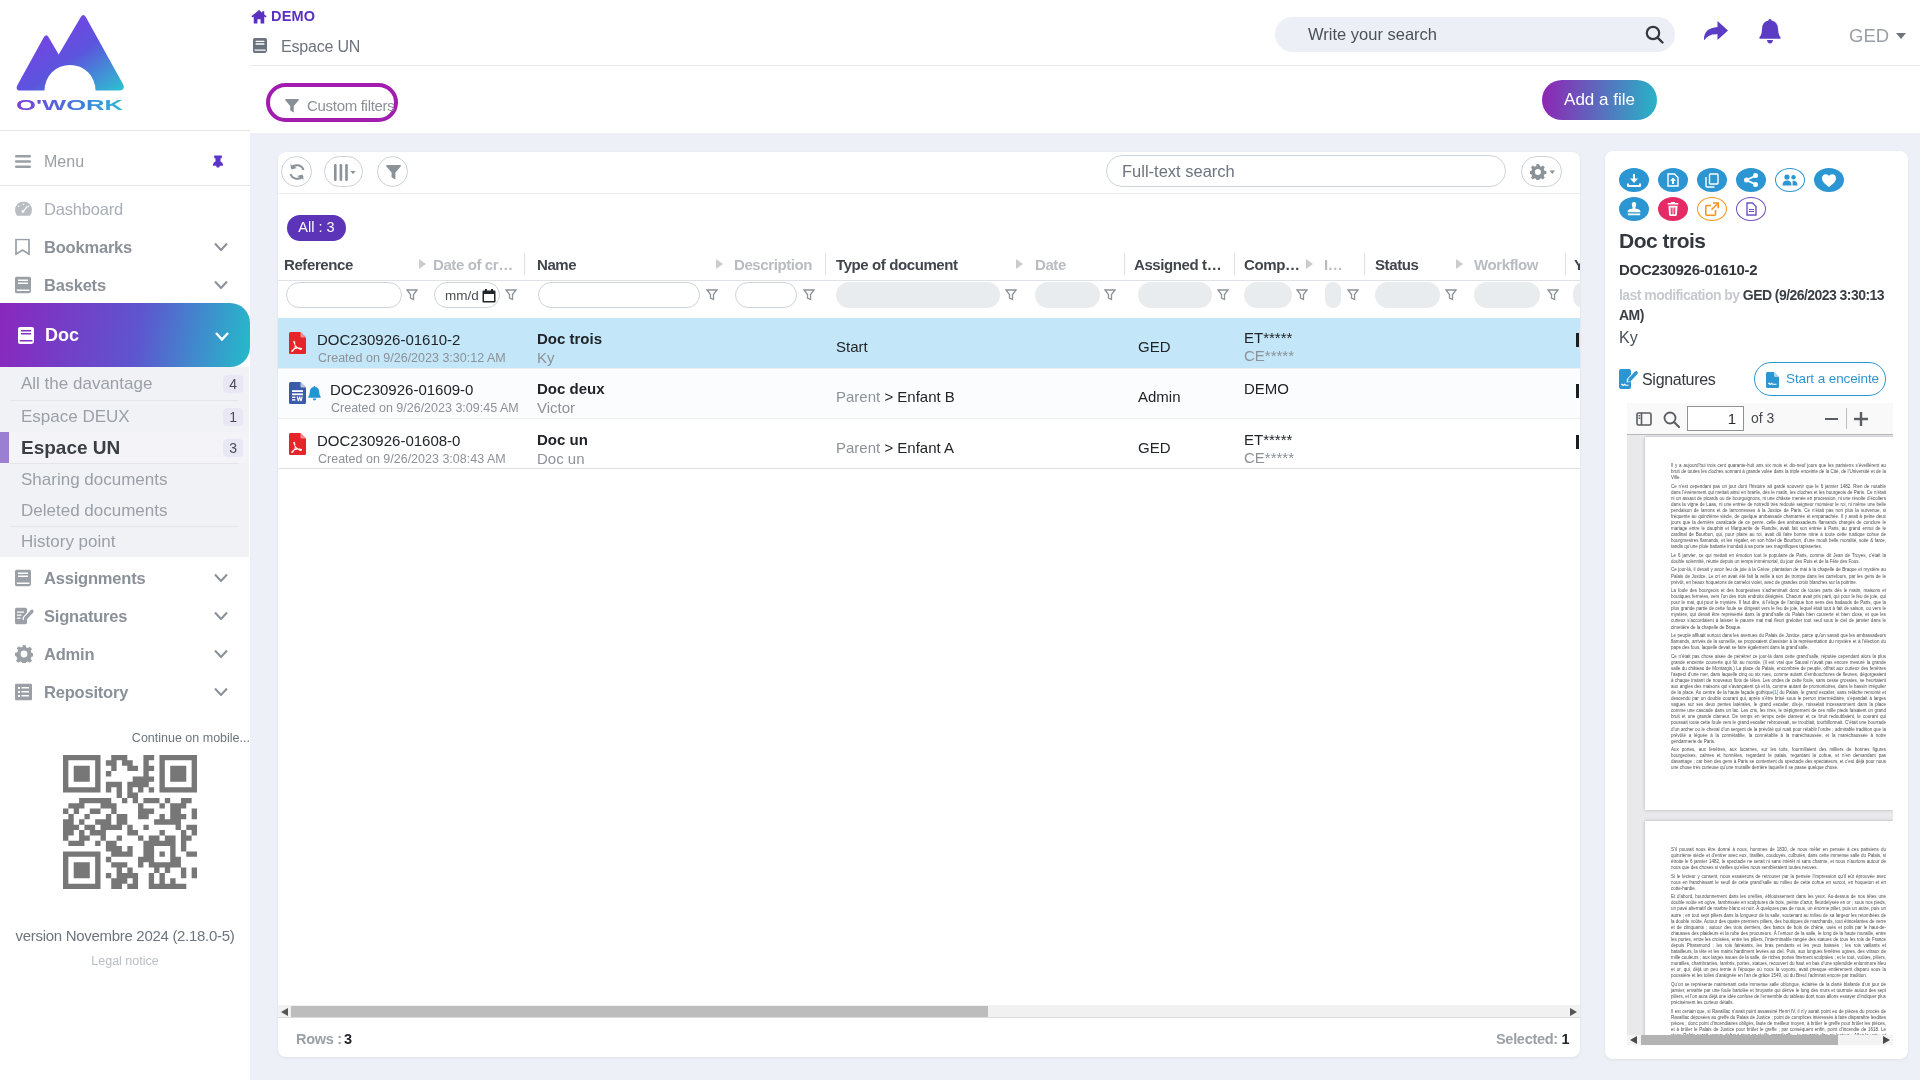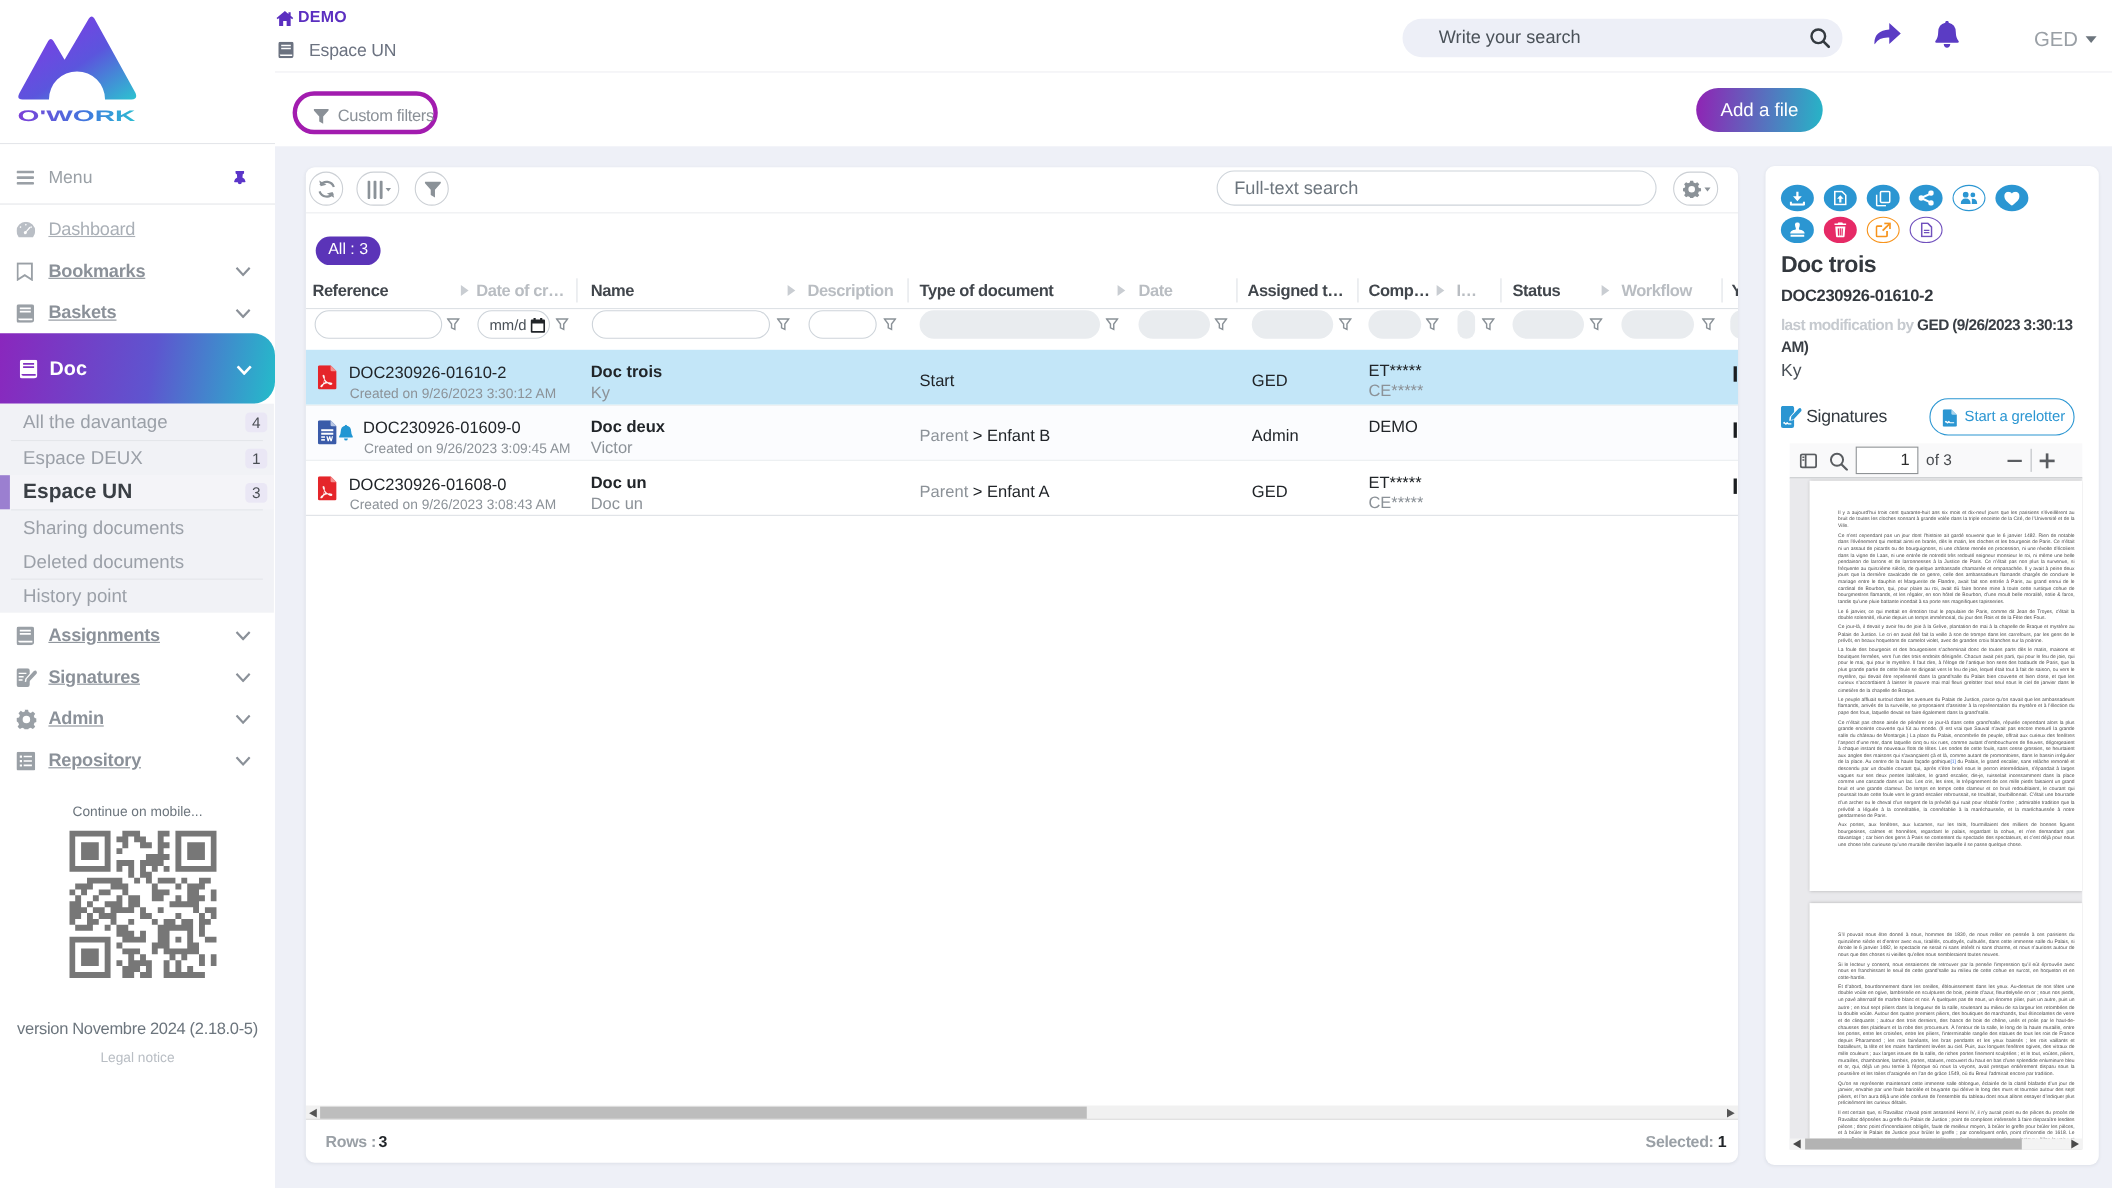--- a/index.html
+++ b/index.html
@@ -6,21 +6,21 @@
 html,body { width:1920px; height:1080px; overflow:hidden; background:#eef0f7; font-family:"Liberation Sans", sans-serif; }
 .abs { position:absolute; }
 body { position:relative; }
 
 #topbar { position:absolute; left:250px; top:0; width:1670px; height:66px; background:#fff; border-bottom:1px solid #ebebf0; }
 #secondbar { position:absolute; left:250px; top:66px; width:1670px; height:67px; background:#fff; }
 
 #sidebar { position:absolute; left:0; top:0; width:250px; height:1080px; background:#fff; }
 .sideitem { position:absolute; left:0; width:250px; height:38px; }
 .sideitem .ic { position:absolute; left:15px; top:50%; transform:translateY(-50%); }
-.sideitem .tx { position:absolute; left:44px; top:50%; transform:translateY(-50%); font-size:16.5px; color:#8b9199; font-weight:bold; letter-spacing:-0.2px;text-decoration:underline; }
+.sideitem .tx { position:absolute; left:44px; top:50%; transform:translateY(-50%); font-size:16.5px; color:#8b9199; font-weight:bold; letter-spacing:-0.2px; }
 .sideitem .ch { position:absolute; left:214px; top:50%; transform:translateY(-50%); }
 .subitem { position:absolute; left:0; width:249px; font-size:17px; color:#9ba0a8; }
 .subitem .t { position:absolute; left:21px; top:50%; transform:translateY(-50%); }
 .subitem .b { position:absolute; right:6px; top:50%; transform:translateY(-50%); background:#eae7f5; color:#4a4e54; font-size:14px; border-radius:4px; padding:1px 6px; }
 .hdiv { position:absolute; height:1px; background:#e4e6ea; }
 
 #maincard { position:absolute; left:278px; top:152px; width:1302px; height:905px; background:#fff; border-radius:8px; box-shadow:0 1px 3px rgba(40,50,70,.08); overflow:hidden; }
 .circbtn { position:absolute; border:1px solid #ccd0d5; border-radius:50%; background:#fff; }
 .pill-input { position:absolute; border:1px solid #ced4da; border-radius:14px; background:#fff; height:26px; }
 .gsel { position:absolute; background:#e9ecef; border-radius:13px; height:26px; }
@@ -209,21 +209,21 @@
   <div class="sideitem" style="top:673px">
     <svg class="ic" width="17" height="17" viewBox="0 0 17 17">
         <path fill="#9aa0a6" d="M1.5 0 H15.5 Q17 0 17 1.5 V15.5 Q17 17 15.5 17 H1.5 Q0 17 0 15.5 V1.5 Q0 0 1.5 0 Z M3 3.4 H5 V5.4 H3 Z M6.5 3.6 H14 V5 H6.5 Z M3 7.4 H5 V9.4 H3 Z M6.5 7.6 H14 V9 H6.5 Z M3 11.4 H5 V13.4 H3 Z M6.5 11.6 H14 V13 H6.5 Z" fill-rule="evenodd"></path>
       </svg>
     <span class="tx">Repository</span>
     <svg class="ch" width="14" height="9" viewBox="0 0 14 9">
         <path fill="none" stroke="#8b9199" stroke-width="2" d="M1 1 L7 7.5 L13 1"></path>
       </svg>
   </div>
 
-  <div class="abs" style="left:0;top:731px;width:250px;text-align:center;font-size:12.5px;color:#6c757d">Continue on mobile...</div>
+  <div class="abs" style="left:0;top:731px;width:250px;text-align:right;font-size:12.5px;color:#6c757d">Continue on mobile...</div>
   <svg class="abs" style="left:63px;top:755px" width="134" height="134" viewBox="0 0 25 25">
       <path fill="#777" d="M0 0h7v1H0zM9 0h3v1H9zM15 0h2v1H15zM18 0h7v1H18zM0 1h1v1H0zM6 1h1v1H6zM8 1h2v1H8zM11 1h2v1H11zM15 1h1v1H15zM18 1h1v1H18zM24 1h1v1H24zM0 2h1v1H0zM2 2h3v1H2zM6 2h1v1H6zM9 2h1v1H9zM12 2h2v1H12zM15 2h2v1H15zM18 2h1v1H18zM20 2h3v1H20zM24 2h1v1H24zM0 3h1v1H0zM2 3h3v1H2zM6 3h1v1H6zM8 3h1v1H8zM15 3h1v1H15zM18 3h1v1H18zM20 3h3v1H20zM24 3h1v1H24zM0 4h1v1H0zM2 4h3v1H2zM6 4h1v1H6zM13 4h4v1H13zM18 4h1v1H18zM20 4h3v1H20zM24 4h1v1H24zM0 5h1v1H0zM6 5h1v1H6zM8 5h3v1H8zM12 5h4v1H12zM18 5h1v1H18zM24 5h1v1H24zM0 6h7v1H0zM8 6h1v1H8zM10 6h1v1H10zM12 6h1v1H12zM14 6h1v1H14zM16 6h1v1H16zM18 6h7v1H18zM10 7h1v1H10zM12 7h2v1H12zM3 8h6v1H3zM11 8h1v1H11zM13 8h1v1H13zM15 8h3v1H15zM19 8h1v1H19zM22 8h2v1H22zM1 9h3v1H1zM7 9h3v1H7zM14 9h1v1H14zM18 9h1v1H18zM20 9h3v1H20zM0 10h1v1H0zM2 10h1v1H2zM5 10h2v1H5zM9 10h1v1H9zM14 10h3v1H14zM20 10h2v1H20zM24 10h1v1H24zM1 11h1v1H1zM4 11h1v1H4zM8 11h1v1H8zM10 11h2v1H10zM14 11h2v1H14zM18 11h1v1H18zM20 11h3v1H20zM24 11h1v1H24zM0 12h2v1H0zM3 12h1v1H3zM6 12h3v1H6zM10 12h2v1H10zM17 12h5v1H17zM0 13h3v1H0zM4 13h2v1H4zM7 13h4v1H7zM12 13h1v1H12zM15 13h1v1H15zM21 13h1v1H21zM23 13h2v1H23zM0 14h2v1H0zM3 14h1v1H3zM5 14h3v1H5zM12 14h2v1H12zM18 14h1v1H18zM22 14h1v1H22zM24 14h1v1H24zM0 15h1v1H0zM3 15h2v1H3zM7 15h1v1H7zM10 15h1v1H10zM14 15h1v1H14zM16 15h2v1H16zM19 15h2v1H19zM22 15h2v1H22zM1 16h3v1H1zM6 16h1v1H6zM8 16h2v1H8zM15 16h6v1H15zM22 16h1v1H22zM8 17h3v1H8zM12 17h1v1H12zM15 17h2v1H15zM20 17h1v1H20zM22 17h1v1H22zM0 18h7v1H0zM9 18h4v1H9zM15 18h2v1H15zM18 18h1v1H18zM20 18h1v1H20zM23 18h2v1H23zM0 19h1v1H0zM6 19h1v1H6zM8 19h1v1H8zM14 19h3v1H14zM20 19h2v1H20zM0 20h1v1H0zM2 20h3v1H2zM6 20h1v1H6zM9 20h3v1H9zM14 20h1v1H14zM16 20h6v1H16zM0 21h1v1H0zM2 21h3v1H2zM6 21h1v1H6zM10 21h1v1H10zM12 21h1v1H12zM17 21h1v1H17zM19 21h1v1H19zM22 21h1v1H22zM24 21h1v1H24zM0 22h1v1H0zM2 22h3v1H2zM6 22h1v1H6zM8 22h1v1H8zM10 22h4v1H10zM16 22h1v1H16zM18 22h1v1H18zM22 22h1v1H22zM24 22h1v1H24zM0 23h1v1H0zM6 23h1v1H6zM9 23h3v1H9zM13 23h1v1H13zM16 23h1v1H16zM18 23h1v1H18zM20 23h1v1H20zM0 24h7v1H0zM9 24h2v1H9zM12 24h2v1H12zM16 24h7v1H16z"></path>
     </svg>
   <div class="abs" style="left:0;top:927px;width:250px;text-align:center;font-size:15px;letter-spacing:-0.3px;color:#6c757d;white-space:nowrap">version Novembre 2024 (2.18.0-5)</div>
   <div class="abs" style="left:0;top:954px;width:250px;text-align:center;font-size:12.5px;color:#b9bec4">Legal notice</div>
 </div>
 <div id="maincard">
 
   <div class="circbtn" style="left:3px;top:4px;width:31px;height:31px">
     <svg style="position:absolute;left:6px;top:6px" width="18" height="18" viewBox="0 0 18 18">
@@ -498,21 +498,21 @@
       <path fill="#fff" d="M2 15.5 Q3 13.8 3.8 15 Q4.3 16 5 15 Q5.8 14 6.5 15.3 L7 15.8 H9.5 V16.8 H6.6 Q5.8 16 5.3 16.6 Q4.3 17.6 3.4 16.4 Q2.9 15.6 2.6 16.3 Z"></path>
       <path fill="#2b96d2" d="M9.5 9.5 L16 2.5 Q17.7 1.2 18.6 3 Q19.2 4.2 18.2 5.2 L11.7 12.2 L9 12.8 Z"></path>
     </svg>
   <div class="abs" style="left:37px;top:220px;font-size:16px;letter-spacing:-0.3px;color:#343a40">Signatures</div>
   <div class="abs" style="left:149px;top:211px;width:132px;height:34px;border:1.5px solid #2b96d2;border-radius:17px">
     <svg class="abs" style="left:11px;top:9px" width="13" height="16" viewBox="0 0 13 16">
         <path fill="#2b96d2" d="M1.5 0 H8 L13 5 V14.5 Q13 16 11.5 16 H1.5 Q0 16 0 14.5 V1.5 Q0 0 1.5 0 Z"></path>
         <path fill="#fff" d="M8 0 L13 5 H9.2 Q8 5 8 3.8 Z" opacity=".6"></path>
         <path fill="#fff" d="M2 11.5 Q3 9.8 3.8 11 Q4.3 12 5 11 Q5.8 10 6.5 11.3 L7 11.8 H10.5 V12.8 H6.6 Q5.8 12 5.3 12.6 Q4.3 13.6 3.4 12.4 Q2.9 11.6 2.6 12.3 Z"></path>
       </svg>
-    <span class="abs" style="left:31px;top:8px;font-size:13.5px;letter-spacing:-0.1px;color:#2b96d2;white-space:nowrap">Start a grelotter</span>
+    <span class="abs" style="left:31px;top:8px;font-size:13.5px;letter-spacing:-0.1px;color:#2b96d2;white-space:nowrap">Start a enceinte</span>
   </div>
 
   <div id="pdftool">
     <svg class="abs" style="left:9px;top:9px" width="16" height="14" viewBox="0 0 16 14">
         <g fill="none" stroke="#5a5d61" stroke-width="1.6">
           <rect x="1" y="1" width="14" height="12" rx="1.5"></rect>
           <line x1="5.5" y1="1" x2="5.5" y2="13"></line>
         </g>
         <g fill="#5a5d61">
           <rect x="2.5" y="3" width="1.8" height="1.4"></rect>

